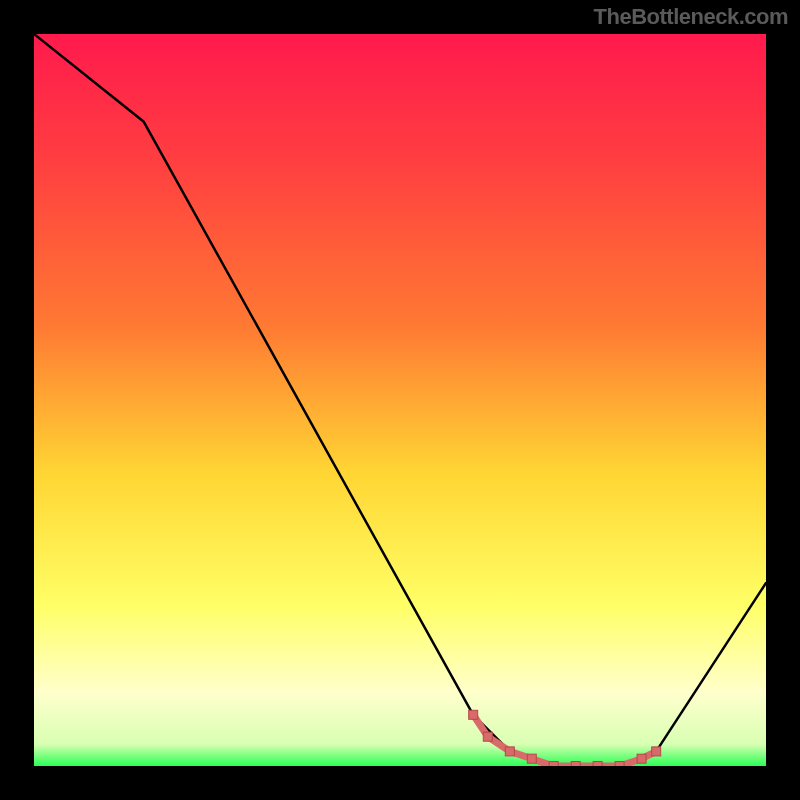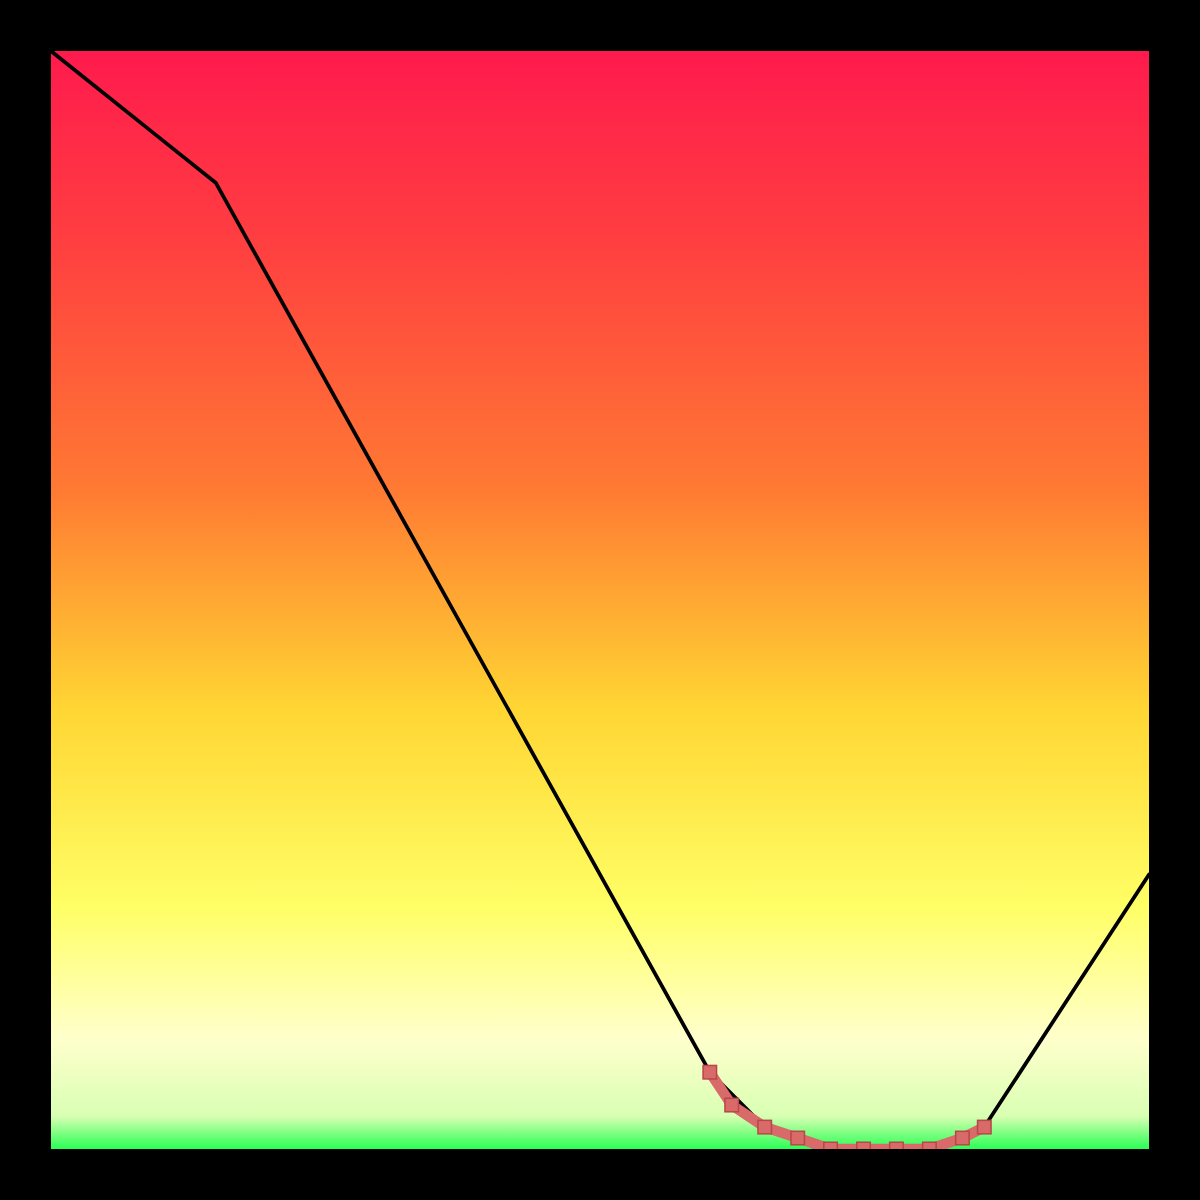--- a/index.html
+++ b/index.html
@@ -39,20 +39,21 @@
   }
   .plot svg {
     display: block;
   }
 </style>
 </head>
 <body>
 
 <div class="outer">
 
+  <div class="watermark">TheBottleneck.com</div>
 
   <div class="plot">
     <svg id="chart-svg" viewBox="0 0 732 732" width="732" height="732">
       <defs>
         <linearGradient id="bg-grad" x1="0" y1="0" x2="0" y2="1">
           <stop id="g0" offset="0%" stop-color="#ff1a4d"></stop>
           <stop id="g1" offset="18%" stop-color="#ff4040"></stop>
           <stop id="g2" offset="40%" stop-color="#ff7a33"></stop>
           <stop id="g3" offset="60%" stop-color="#ffd633"></stop>
           <stop id="g4" offset="78%" stop-color="#ffff66"></stop>

